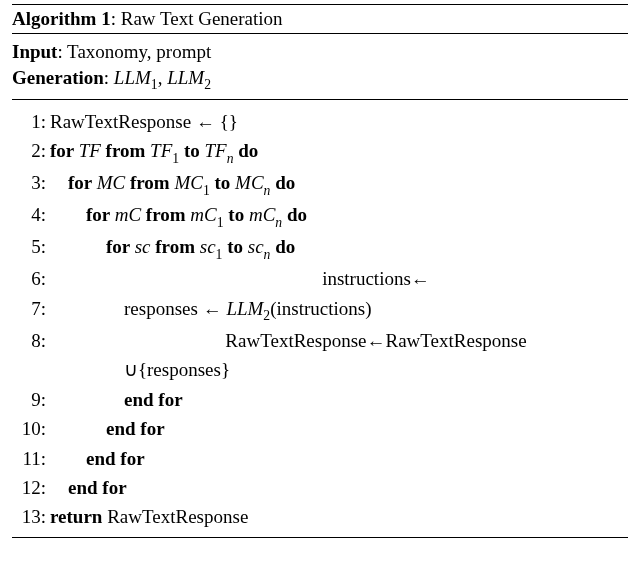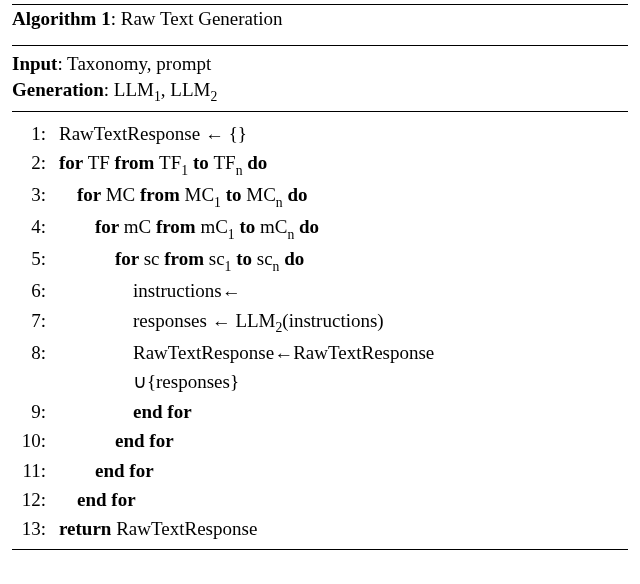--- a/index.html
+++ b/index.html
@@ -11,21 +11,21 @@
     color: #000;
     width: 640px;
   }
   .algorithm-box {
     border-top: 1.5px solid #000;
     border-bottom: 1.5px solid #000;
     margin: 4px 12px 0 12px;
   }
   .algorithm-header {
     border-bottom: 1px solid #000;
-    padding: 3px 0 15px 0;
+    padding: 3px 0 3px 0;
   }
   .algorithm-io {
     border-bottom: 1px solid #000;
     padding: 5px 0 5px 0;
     line-height: 1.35;
   }
   .algorithm-body {
     padding: 7px 0 5px 0;
   }
   .line {
@@ -34,31 +34,30 @@
     line-height: 1.55;
   }
   .lineno {
     width: 34px;
     text-align: right;
     flex: none;
     padding-right: 4px;
   }
   .stmt {
     flex: 1;
-    margin-left: 9px;
   }
   .justify {
     display: flex;
-    justify-content: flex-start;
+    justify-content: center;
   }
   .i1 { padding-left: 18px; }
   .i2 { padding-left: 36px; }
   .i3 { padding-left: 56px; }
   .i4 { padding-left: 74px; }
-  .mi { font-family: "Times New Roman", serif; }
+  .mi { font-style: italic; font-family: "Times New Roman", serif; }
   .sub { font-size: 0.72em; vertical-align: sub; position: relative; top: 0.05em; }
   .bf { font-weight: bold; }
 </style>
 </head>
 <body>
 
 <div class="algorithm-box">
 
   <div class="algorithm-header">
     <span class="bf">Algorithm</span>

